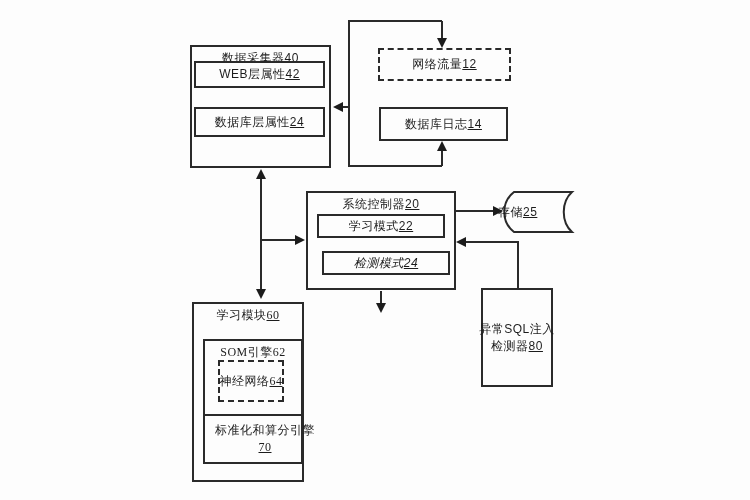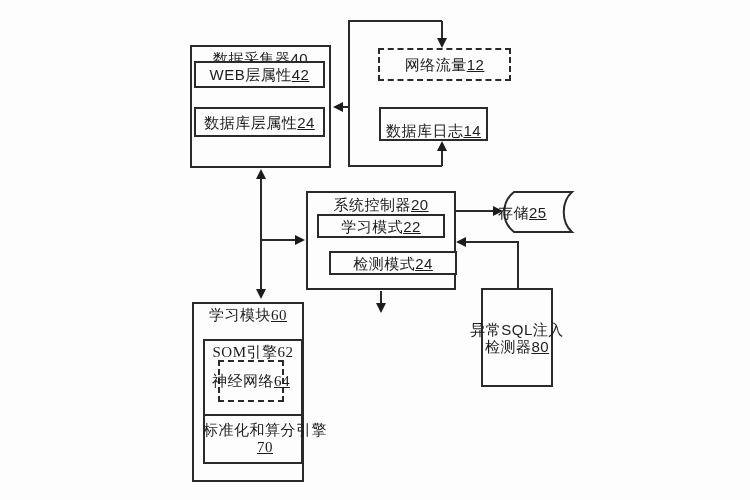--- a/index.html
+++ b/index.html
@@ -8,21 +8,21 @@
     background:#fdfdfd;
     font-family:"Liberation Sans","DejaVu Sans",sans-serif;
     color:#1c1c1c;
   }
   .node{
     position:absolute;border:2px solid #2a2a2a;background:#fdfdfd;
     box-sizing:border-box;
   }
   .dashed{border-style:dashed;}
   .lbl{
-    font-size:15px;line-height:17px;text-align:center;white-space:nowrap;
+    font-size:12px;line-height:17px;text-align:center;white-space:nowrap;
     color:#1c1c1c;letter-spacing:0.5px;
   }
   .center{display:flex;align-items:center;justify-content:center;flex-direction:column;}
   .titletop{position:absolute;top:3px;left:0;right:0;text-align:center;}
   .ref{text-decoration:underline;}
   svg{position:absolute;left:0;top:0;}
   #connectors{width:750px;height:500px;}
   #connectors path.wire{stroke:#2a2a2a;stroke-width:2;fill:none;}
   #connectors path.head{fill:#1c1c1c;stroke:none;}
   #storage-shape path{stroke:#2a2a2a;stroke-width:2;fill:#fdfdfd;}
@@ -65,30 +65,30 @@
   </div>
   <div class="node center" style="left:2px;top:60px;width:131px;height:30px;">
     <div class="lbl"><span>数据库层属性</span><span class="ref">24</span></div>
   </div>
 </div>
 
 <div class="node dashed center" style="left:378px;top:48px;width:133px;height:33px;">
   <div class="lbl"><span>网络流量</span><span class="ref">12</span></div>
 </div>
 
-<div class="node center" style="left:379px;top:107px;width:109px;height:34px;justify-content:flex-end;">
+<div class="node center" style="left:379px;top:107px;width:129px;height:34px;">
   <div class="lbl"><span>数据库日志</span><span class="ref">14</span></div>
 </div>
 
 <div class="node" style="left:306px;top:191px;width:150px;height:99px;">
   <div class="lbl titletop"><span>系统控制器</span><span class="ref">20</span></div>
   <div class="node center" style="left:9px;top:21px;width:128px;height:24px;">
     <div class="lbl"><span>学习模式</span><span class="ref">22</span></div>
   </div>
-  <div class="node center" style="left:21px;top:58px;width:128px;height:24px;">
+  <div class="node center" style="left:14px;top:58px;width:128px;height:24px;font-style:italic;">
     <div class="lbl"><span>检测模式</span><span class="ref">24</span></div>
   </div>
 </div>
 
 <svg id="storage-shape" style="left:498px;top:189px;" width="78" height="46" viewBox="0 0 78 46">
   <path d="M16,3 L74,3 C63,13 63,33 74,43 L16,43 C3,33 3,13 16,3 Z"></path>
 </svg>
 <div class="lbl" style="position:absolute;left:498px;top:204px;width:70px;text-align:left;">
   <span>存储</span><span class="ref">25</span>
 </div>

